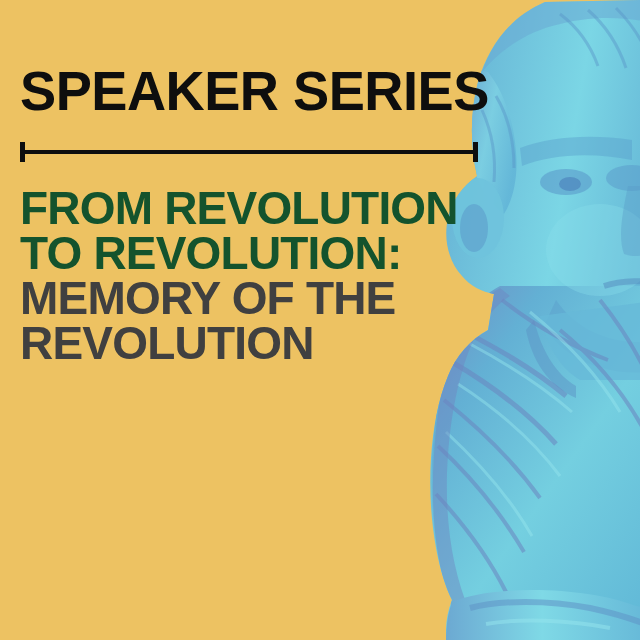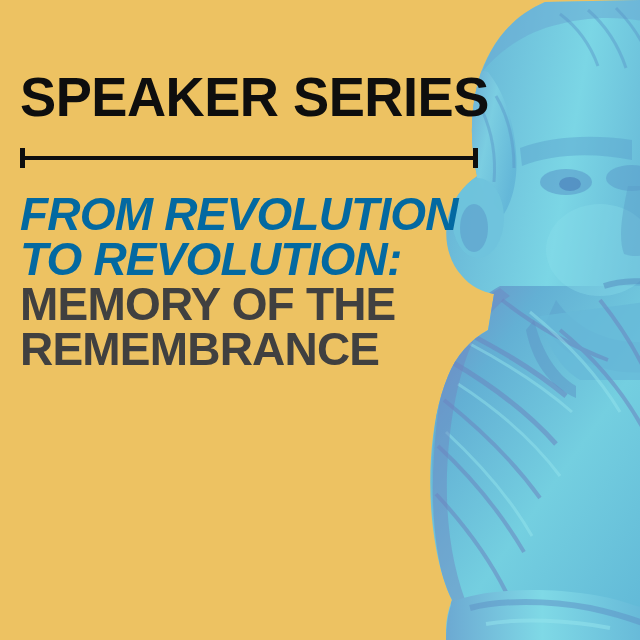--- a/index.html
+++ b/index.html
@@ -29,21 +29,21 @@
     left: 0;
     width: 640px;
     height: 640px;
     display: block;
   }
 
   
   .text-stack {
     position: absolute;
     left: 20px;
-    top: 68px;
+    top: 62px;
     width: 470px;
     z-index: 5;
   }
 
   .eyebrow {
     font-size: 55px;
     line-height: 58px;
     font-weight: 700;
     letter-spacing: -0.5px;
     color: #0e0e0e;
@@ -77,21 +77,21 @@
   .rule .cap.left  { left: 0; }
   .rule .cap.right { left: 453px; }
 
   .headline {
     margin: 0;
     font-weight: 700;
     font-size: 46px;
     line-height: 45px;
     letter-spacing: -0.8px;
   }
-  .headline .accent { color: #0369a1; display: block; font-style: italic; }
+  .headline .accent { color: #14532d; display: block; }
   .headline .dark   { color: #404040;  display: block; }
   .headline .line   { display: block; white-space: nowrap; }
 </style>
 </head>
 <body>
 
 <div id="poster">
 
   <div class="bust-layer">
     <svg class="bust-svg" viewBox="0 0 640 640" xmlns="http://www.w3.org/2000/svg">
@@ -223,18 +223,18 @@
       <span class="cap right"></span>
     </div>
 
     <h1 class="headline">
       <span class="accent">
         <span class="line">FROM REVOLUTION</span>
         <span class="line">TO REVOLUTION:</span>
       </span>
       <span class="dark">
         <span class="line">MEMORY OF THE</span>
-        <span class="line">REMEMBRANCE</span>
+        <span class="line">REVOLUTION</span>
       </span>
     </h1>
   </div>
 
 </div>
 
 </body></html>

